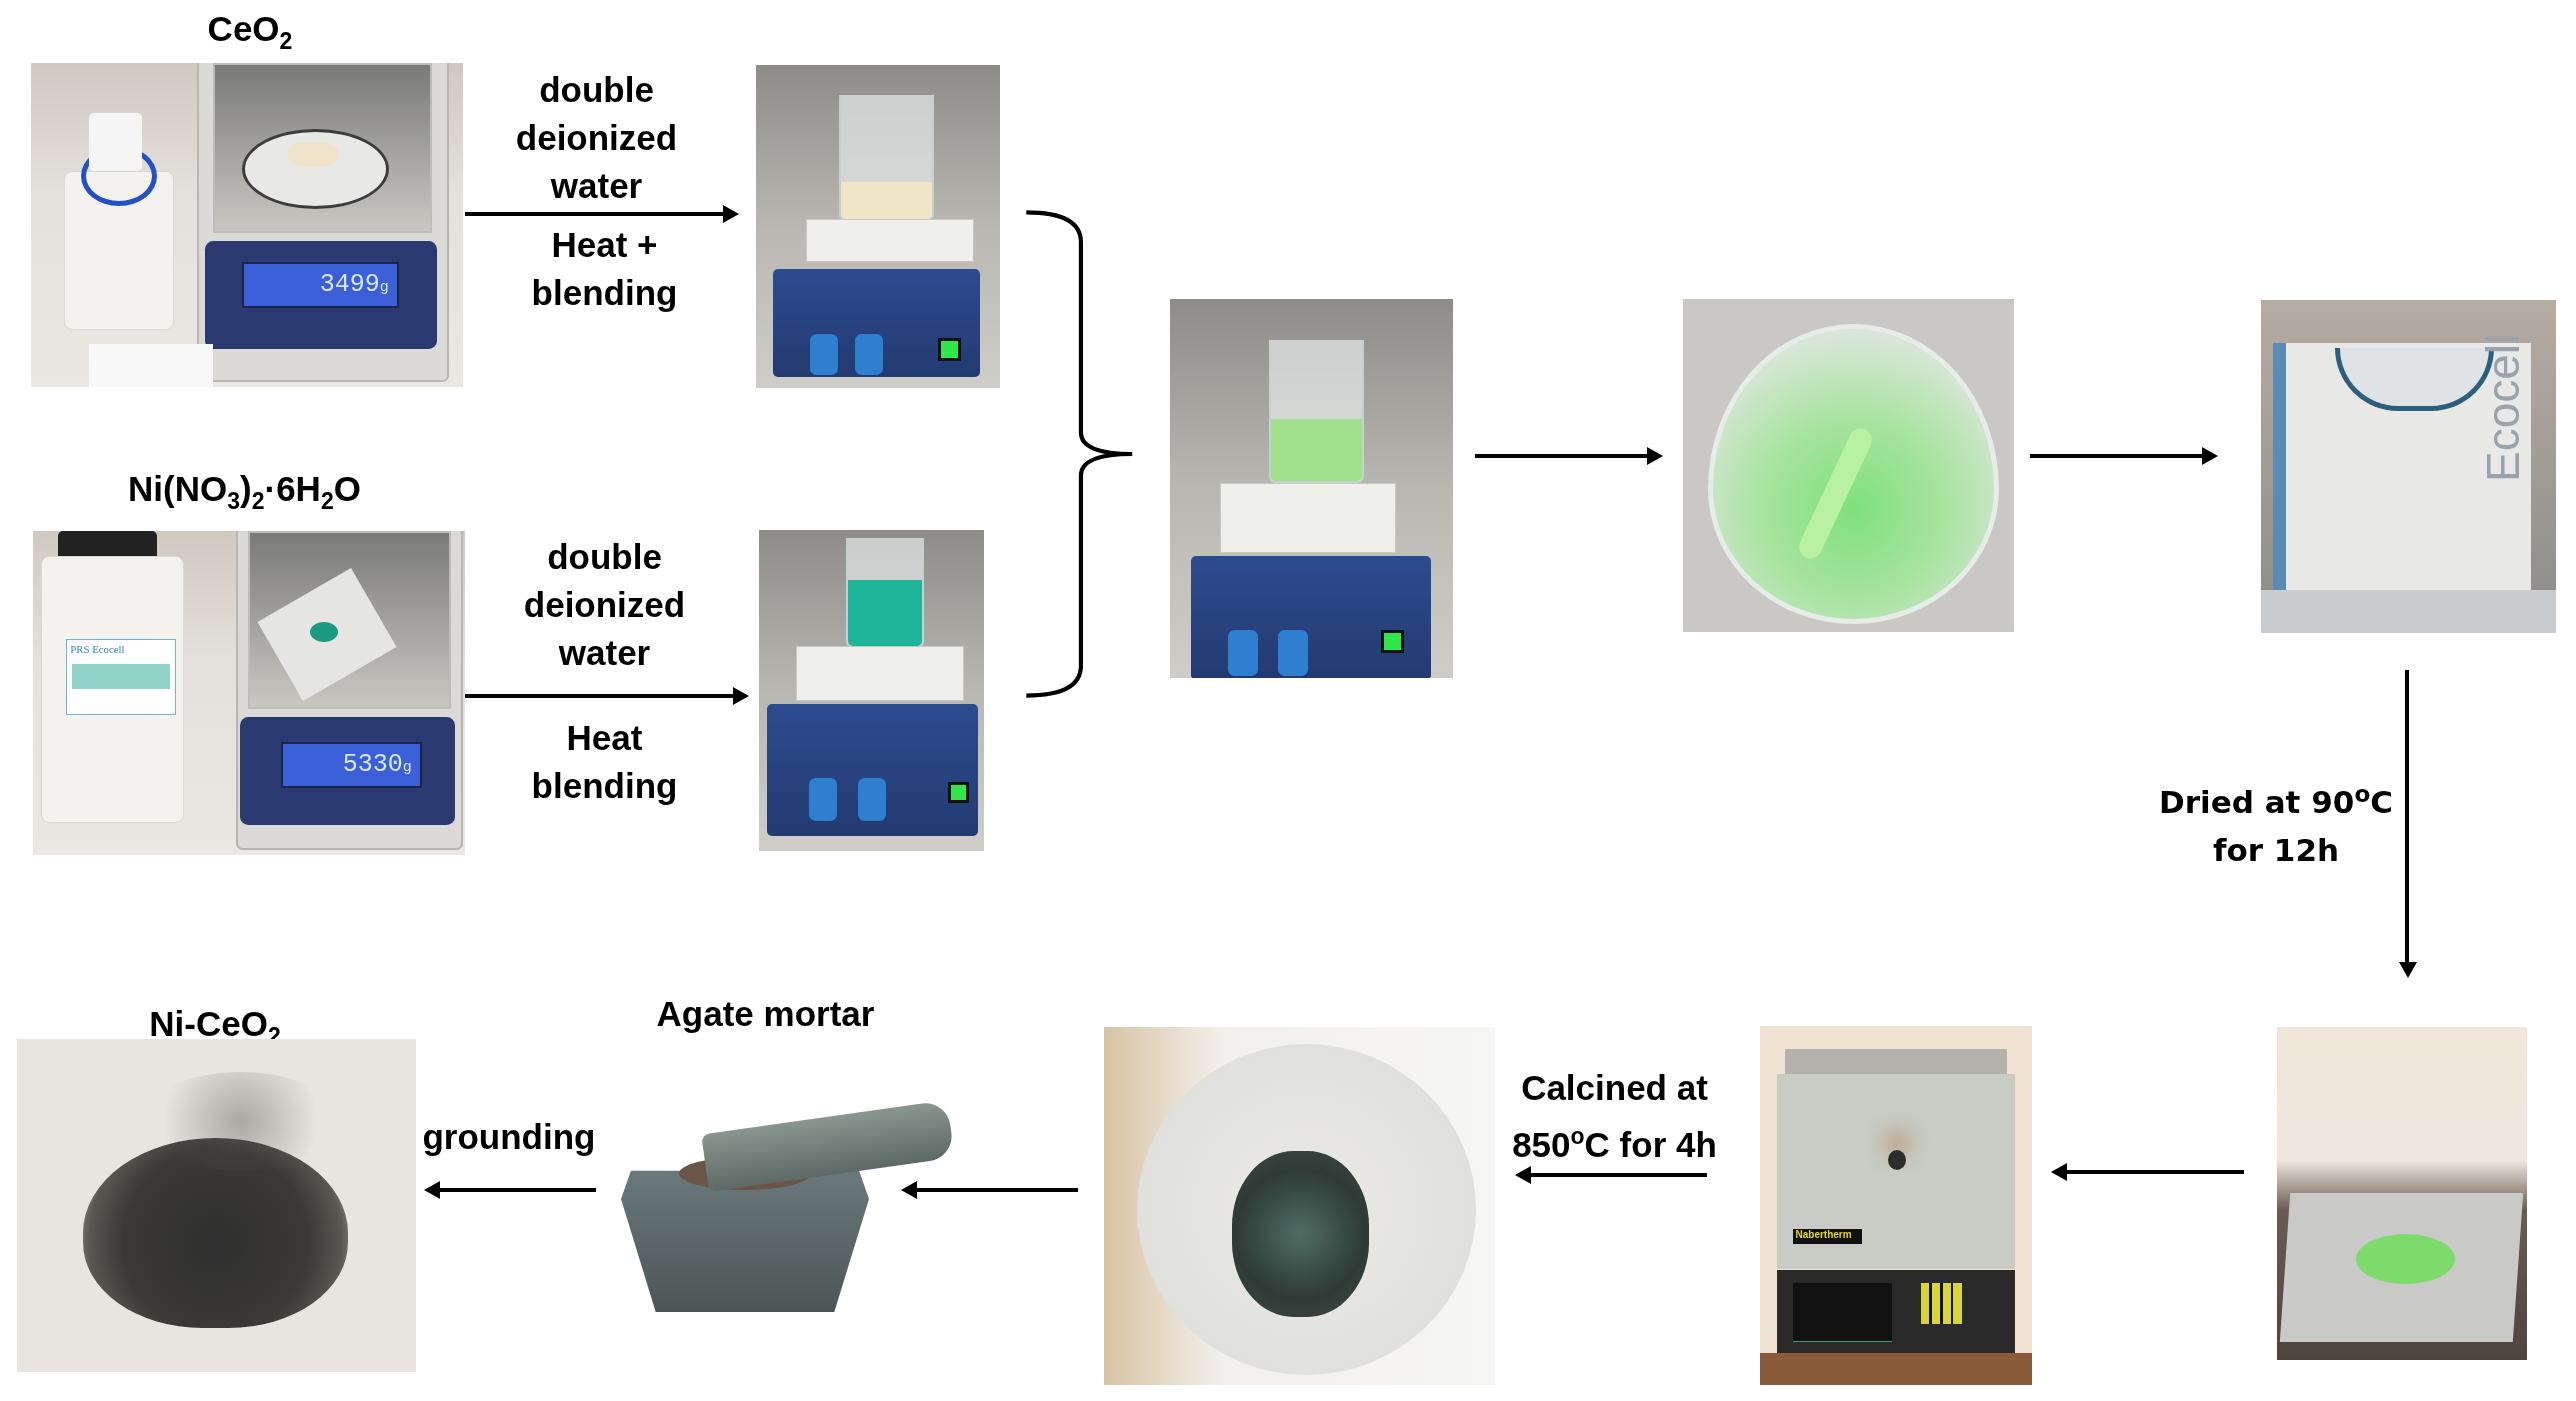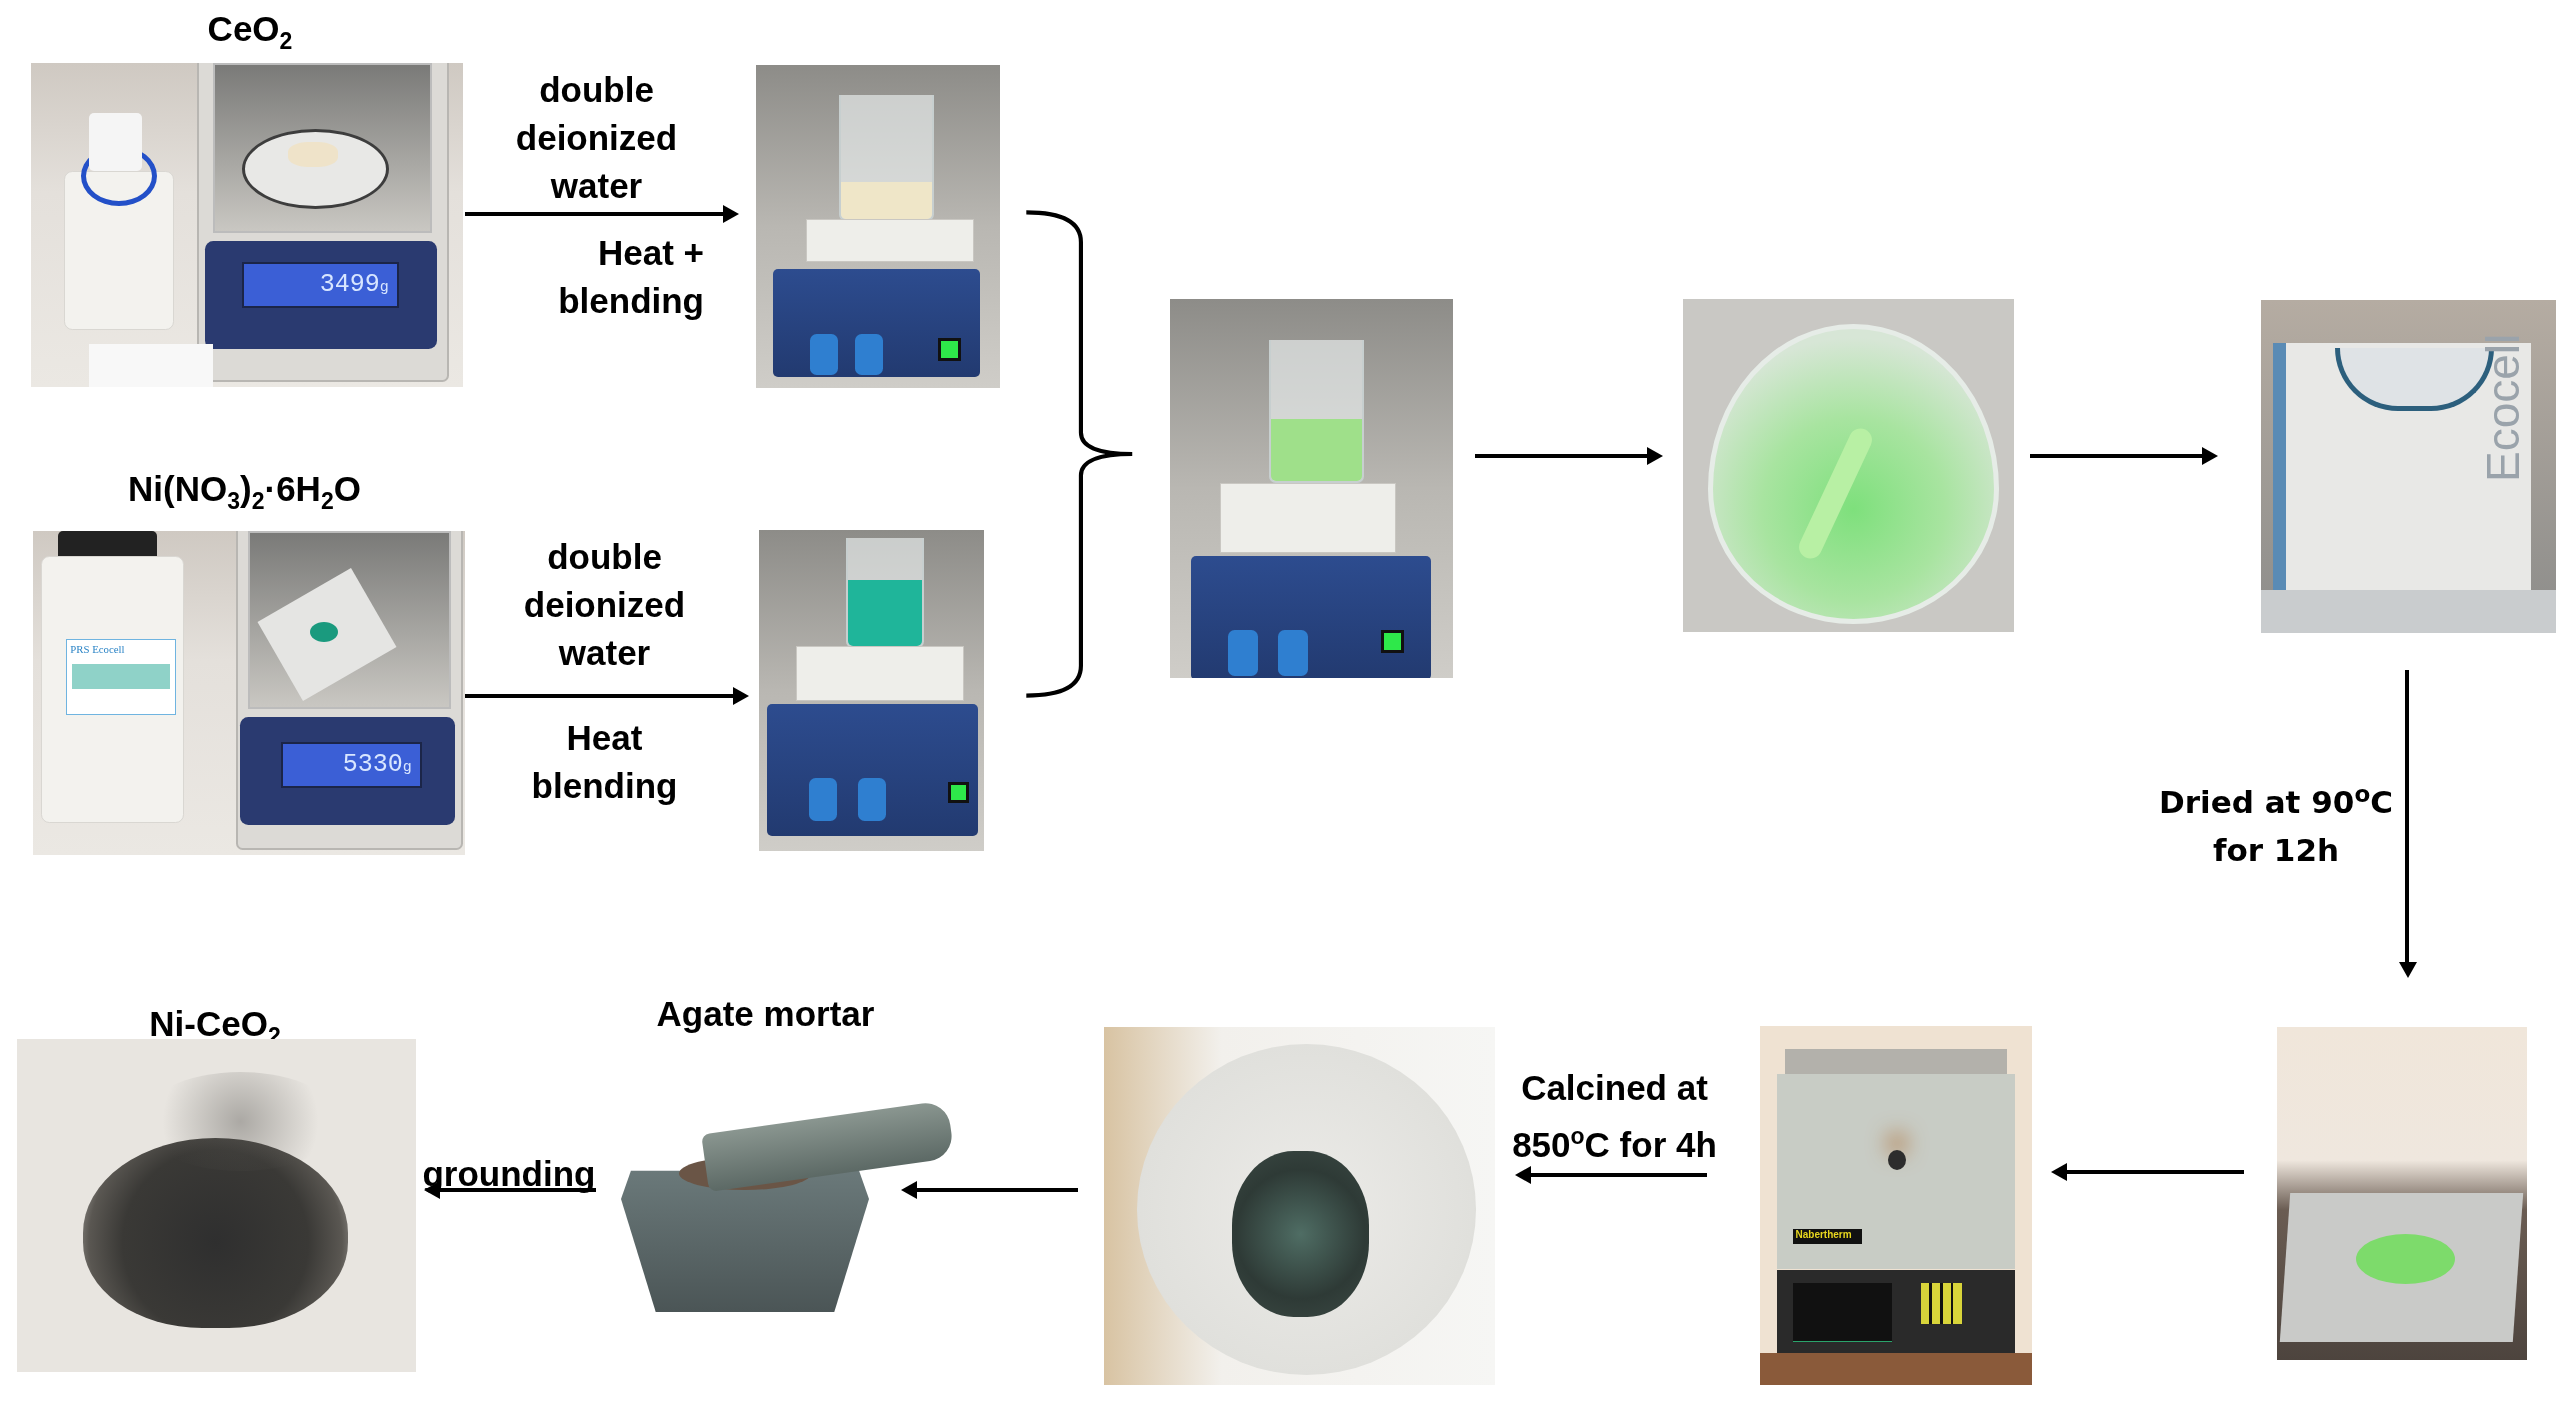--- a/index.html
+++ b/index.html
@@ -59,21 +59,21 @@
   <div class="abs" style="left:58px; top:281px; width:124px; height:50px; background:#f8f8f8;"></div>
 </div>
 
 <div class="hline" style="left:465px; top:212px; width:262px;"></div>
 <div class="head-r" style="left:723px; top:205px;"></div>
 <div class="label" style="left:497px; top:66px; width:199px;">
   <div>double</div>
   <div>deionized</div>
   <div>water</div>
 </div>
-<div class="label" style="left:505px; top:229px; width:199px;text-align:right;">
+<div class="label" style="left:505px; top:221px; width:199px;">
   <div>Heat +</div>
   <div>blending</div>
 </div>
 
 <div class="photo" style="left:756px; top:65px; width:244px; height:323px;">
   <div class="hp-bg"></div>
   <div class="beaker" style="left:83px; top:30px; width:91px; height:124px;">
     <div class="liquid" style="height:37px; background:#efe6c8;"></div>
   </div>
   <div class="hp-top" style="left:50px; top:154px; width:166px; height:41px;"></div>
@@ -207,21 +207,21 @@
 
 <div class="label" style="left:633px; top:990px; width:265px;">Agate mortar</div>
 <div class="abs" style="left:621px; top:1109px; width:333px; height:207px;">
   <div class="abs" style="left:0; top:46px; width:248px; height:157px; background:linear-gradient(180deg,#6e7d7e,#4b5556); clip-path:polygon(4% 10%, 96% 10%, 100% 28%, 86% 100%, 14% 100%, 0% 28%);"></div>
   <div class="abs" style="left:58px; top:48px; width:132px; height:33px; background:#6a5546; border-radius:50%;"></div>
   <div class="abs" style="left:83px; top:8.3px; width:248px; height:58px; background:linear-gradient(180deg,#8a9690,#5c6965); transform:rotate(-8deg); border-radius:8.3px 25px 25px 8.3px;"></div>
 </div>
 
 <div class="hline" style="left:437px; top:1188px; width:159px;"></div>
 <div class="head-l" style="left:424px; top:1181px;"></div>
-<div class="label" style="left:418px; top:1150px; width:182px;">grounding</div>
+<div class="label" style="left:418px; top:1113px; width:182px;">grounding</div>
 
 <div class="label" style="left:132px; top:1000px; width:166px;">
   <span>Ni-CeO</span><sub>2</sub>
 </div>
 <div class="photo" style="left:16.6px; top:1039px; width:399px; height:333px; background:#e8e5e0;">
   <div class="abs" style="left:66px; top:99px; width:265px; height:190px; border-radius:50% 50% 45% 45%; background:radial-gradient(circle at 50% 55%, #2f2f2f 0%, #3a3936 55%, #5a5752 75%, rgba(90,87,82,0) 100%);"></div>
   <div class="abs" style="left:124px; top:33px; width:199px; height:99px; border-radius:50%; background:radial-gradient(circle, rgba(80,78,74,0.4) 0%, rgba(80,78,74,0) 70%);"></div>
 </div>
 
 

